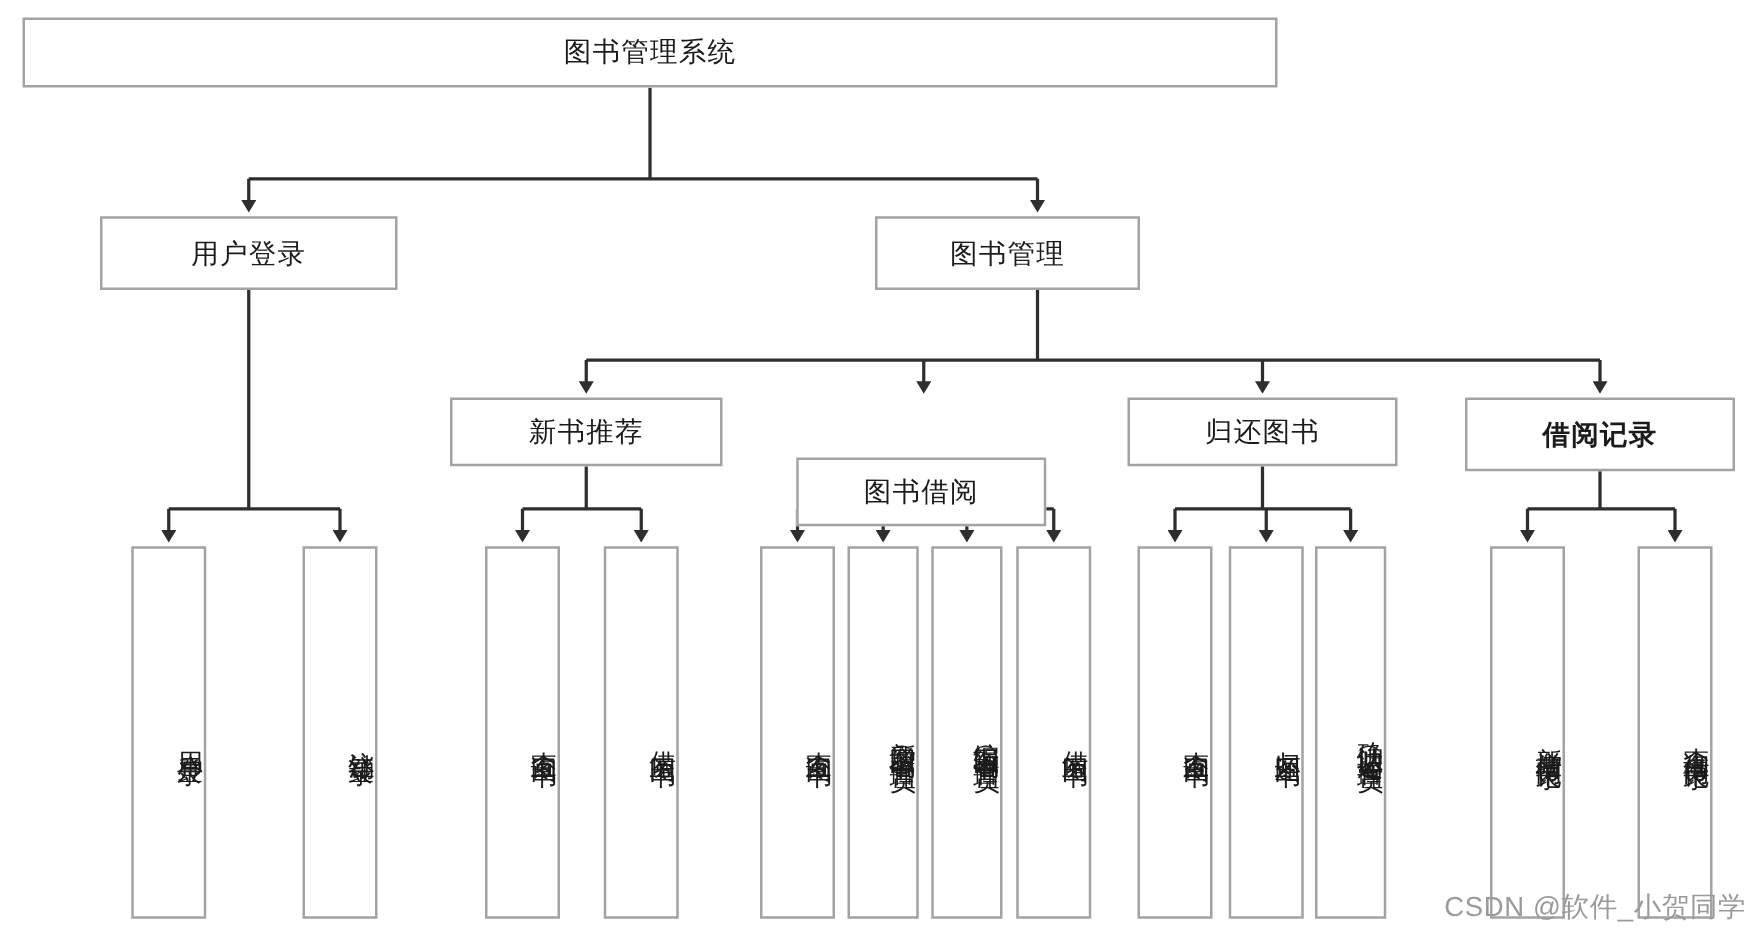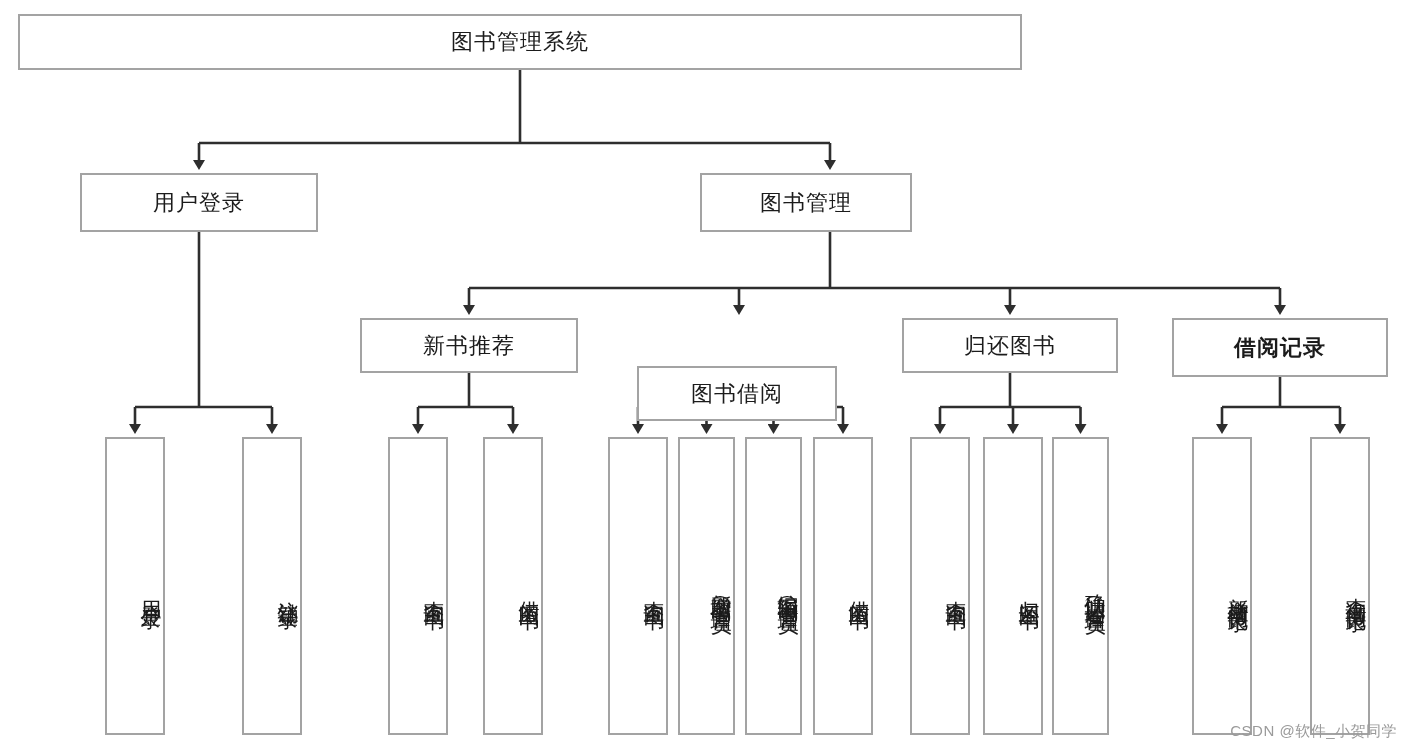--- a/index.html
+++ b/index.html
@@ -55,21 +55,21 @@
     white-space: pre-wrap;
   }
   .node.vert .label {
     writing-mode: vertical-rl;
     text-orientation: upright;
   }
   #watermark {
     position: absolute;
     right: 8px;
     bottom: 6px;
-    font-size: 15px;
+    font-size: 22px;
     color: #9a9a9a;
     letter-spacing: 0.5px;
     white-space: nowrap;
     pointer-events: none;
   }
 </style>
 </head>
 <body>
 
 <div id="diagram-canvas">

